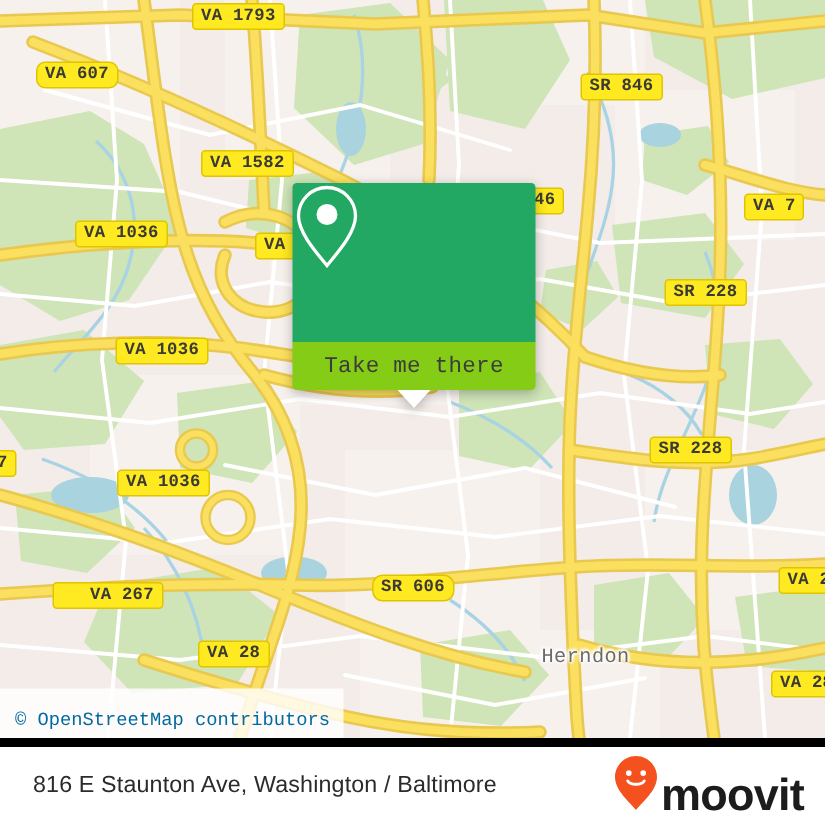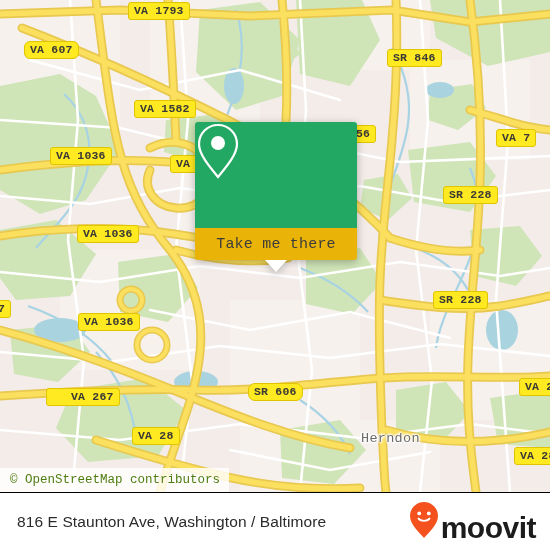--- a/index.html
+++ b/index.html
@@ -52,51 +52,51 @@
     filter:drop-shadow(0 2px 4px rgba(0,0,0,.28));
   }
   .popup-head{
     height:106px;
     background:#23a863;
     border-radius:3px 3px 0 0;
     display:flex;align-items:center;justify-content:center;
   }
   .popup-foot{
     height:32px;
-    background:#eab308;
+    background:#84cc16;
     border-radius:0 0 3px 3px;
     display:flex;align-items:center;justify-content:center;
   }
   .popup-foot span{
     color:#3c3c3c;font-size:15px;letter-spacing:.2px;
   }
   .popup-tail{
     position:absolute;left:50%;top:138px;margin-left:-11px;
     width:0;height:0;
     border-left:11px solid transparent;
     border-right:11px solid transparent;
     border-top:12px solid #ffffff;
   }
 
   
   .attrib{
     position:absolute;left:0;bottom:0;
     background:rgba(255,255,255,.82);
-    padding:5px 9px 5px 10px;
-    font-size:12.5px;color:#4d7c0f;
+    padding:14px 9px 5px 10px;
+    font-size:12.5px;color:#0369a1;
     white-space:nowrap;
   }
 
   
   .footer{
     position:absolute;left:0;top:492px;width:550px;height:58px;
     background:#ffffff;
     display:flex;align-items:center;justify-content:space-between;
-    padding:0 14px 0 17px;box-sizing:border-box;
-    border-top:1px solid #000000;
+    padding:0 14px 0 22px;box-sizing:border-box;
+    border-top:6px solid #000000;
   }
   .footer-addr{
     font-size:15.5px;color:#2b2b2b;letter-spacing:.1px;white-space:nowrap;
   }
   .brand{display:flex;align-items:flex-end;gap:2px;}
   .brand-word{
     font-size:30px;font-weight:bold;color:#1c1c1c;letter-spacing:-.5px;
     line-height:30px;
   }
 </style>
@@ -243,31 +243,31 @@
         <circle cx="131" cy="300" r="11"></circle>
       </g>
     </svg>
 
     <div>
       <div class="shield" style="left:128px;top:2px;">VA 1793</div>
       <div class="shield" style="left:24px;top:41px;border-radius:6px;">VA 607</div>
       <div class="shield" style="left:387px;top:49px;">SR 846</div>
       <div class="shield" style="left:134px;top:78px;margin-top:22px;">VA 1582</div>
       <div class="shield" style="left:496px;top:88px;margin-top:41px;">VA 7</div>
-      <div class="shield" style="left:350px;top:125px;">56</div>
+      <div class="shield" style="left:350px;top:125px;">46</div>
       <div class="shield" style="left:50px;top:147px;">VA 1036</div>
       <div class="shield" style="left:170px;top:155px;text-align:right;">VA 6</div>
       <div class="shield" style="left:443px;top:186px;">SR 228</div>
       <div class="shield" style="left:77px;top:225px;">VA 1036</div>
       <div class="shield" style="left:433px;top:291px;">SR 228</div>
       <div class="shield" style="left:78px;top:313px;">VA 1036</div>
       <div class="shield" style="left:-8px;top:300px;">7</div>
       <div class="shield" style="left:248px;top:383px;border-radius:7px;">SR 606</div>
       <div class="shield" style="left:519px;top:378px;">VA 2</div>
-      <div class="shield" style="left:46px;top:388px;padding-left:24px;">VA 267</div>
+      <div class="shield" style="left:35px;top:388px;padding-left:24px;">VA 267</div>
       <div class="shield" style="left:132px;top:427px;">VA 28</div>
       <div class="shield" style="left:514px;top:447px;">VA 286</div>
     </div>
 
     <div class="placelabel" style="left:361px;top:431px;">Herndon</div>
 
     <div class="popup">
       <div class="popup-head">
         <span>
           <svg width="46" height="58" viewBox="0 0 46 58" fill="none">

